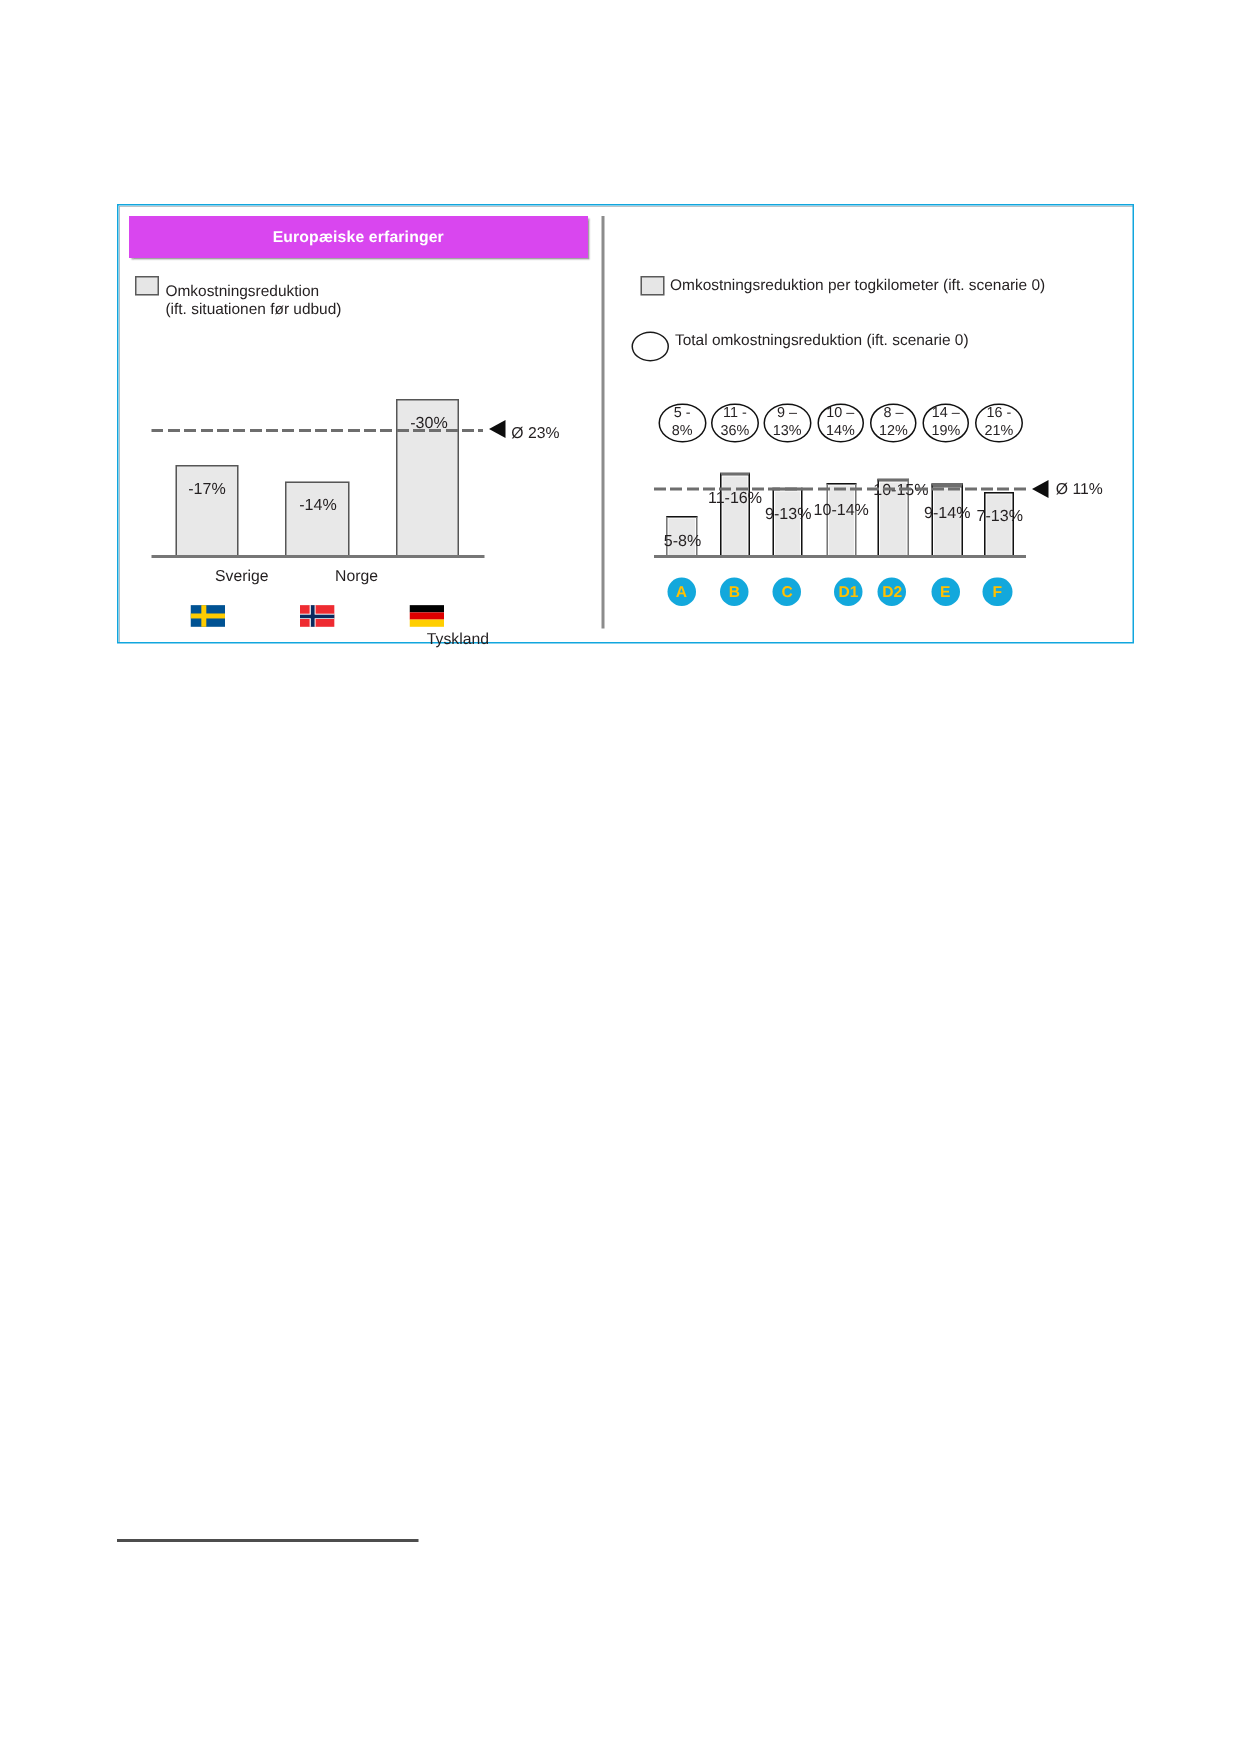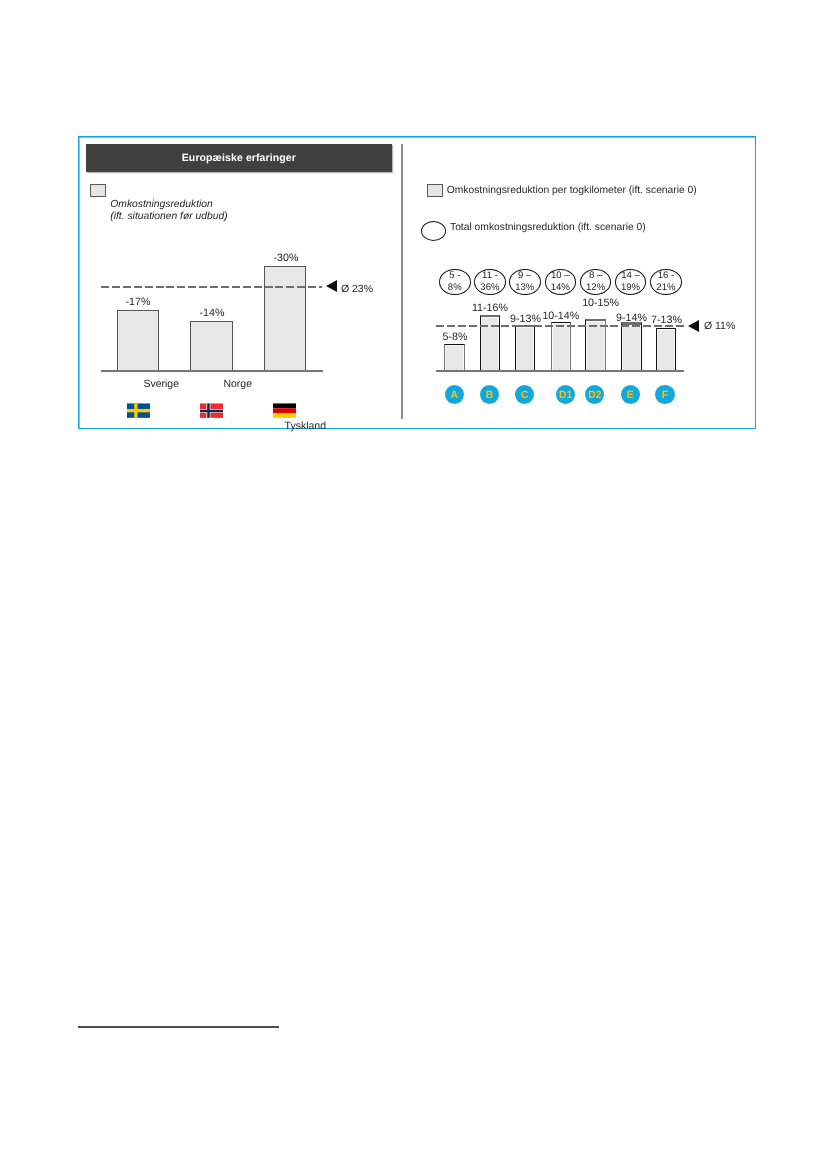--- a/index.html
+++ b/index.html
@@ -30,21 +30,21 @@
     left:401.2px; top:143.8px;
     width:1.4px; height:275px;
     background:#8c8c8c;
   }
 
   
   .hdr {
     position:absolute;
     height:28.1px;
     box-shadow:1.3px 1.3px 1.1px rgba(0,0,0,0.36);
-    background:#404040;
+    background:#d946ef;
     color:#ffffff;
     font-size:10.5px;
     font-weight:bold;
     display:flex; align-items:center; justify-content:center;
     letter-spacing:.1px;
     padding-bottom:0px;
     box-sizing:border-box;
   }
   #hdr-left  { left:85.8px;  top:143.6px; width:306.1px; }
   #hdr-right { left:414.1px; top:143.6px; width:328.8px; }
@@ -103,20 +103,21 @@
     height:2.2px;
     background-image:repeating-linear-gradient(to right,#6e6e6e 0 8px, rgba(0,0,0,0) 8px 10.9px);
     z-index:5;
   }
   .blab {
     position:absolute;
     font-size:10.7px;
     color:#231f20;
     white-space:nowrap;
     text-align:center;
+    margin-top:24px;
   }
   .cat {
     position:absolute;
     font-size:10.5px;
     color:#231f20;
     white-space:nowrap;
     text-align:right;
   }
   .tri {
     position:absolute;
@@ -176,21 +177,21 @@
 </head>
 <body>
 
 <div class="page">
   <div class="frame"></div>
   <div class="divider"></div>
 
   <div class="hdr" id="hdr-left">Europæiske erfaringer</div>
 
   <div class="legend-sw" style="left:90.1px;  top:183.9px;"></div>
-  <div class="legend-tx" style="left:110.3px; top:199px;font-style:italic;">
+  <div class="legend-tx" style="left:110.3px; top:189px;">
     <div>Omkostningsreduktion</div>
     <div>(ift. situationen før udbud)</div>
   </div>
 
   <div class="bar" style="left:117.1px; top:309.8px; width:41.8px; height:61.7px;"></div>
   <div class="bar" style="left:190px; top:320.8px; width:42.9px; height:50.7px;"></div>
   <div class="bar" style="left:264.3px; top:265.8px; width:41.6px; height:105.7px;"></div>
 
   <div class="axis" style="left:100.9px; top:369.9px; width:221.7px;"></div>
   <div class="dashed" style="left:100.9px; top:285.8px; width:221.2px;"></div>

